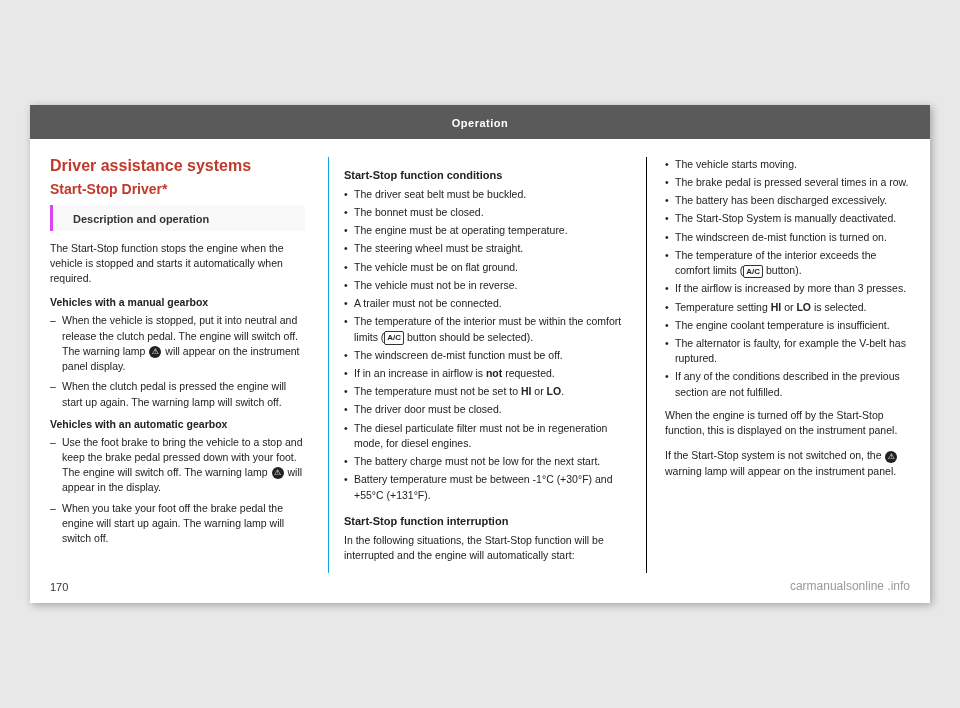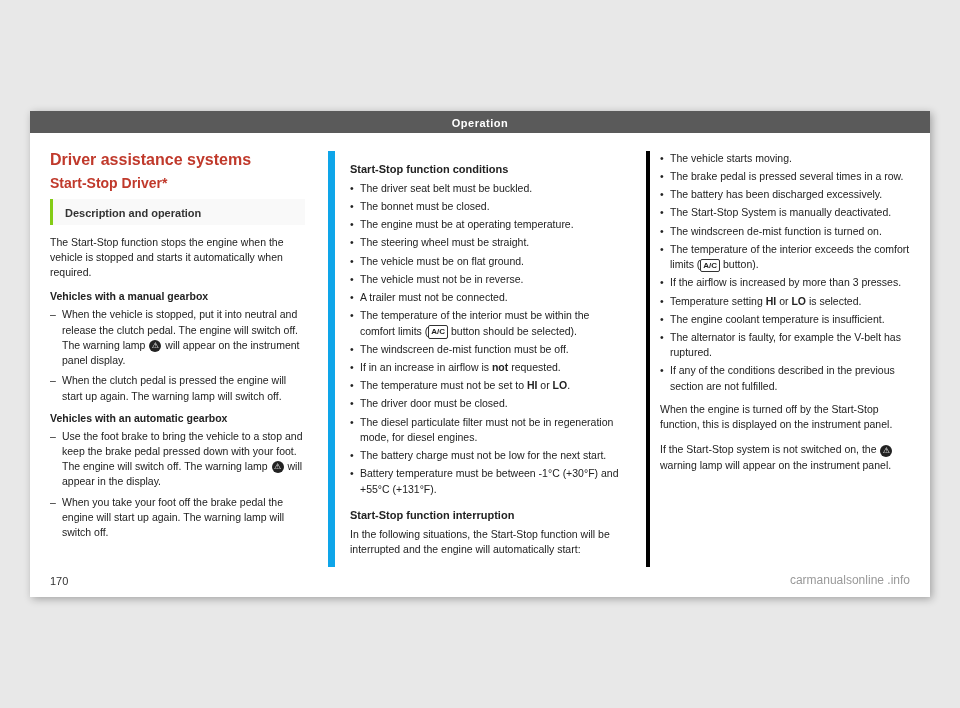--- a/index.html
+++ b/index.html
@@ -14,21 +14,21 @@
     }
     .page-container {
       width: 900px;
       background: white;
       box-shadow: 2px 2px 8px rgba(0,0,0,0.3);
       position: relative;
     }
     .header-bar {
       background: #5a5a5a;
       text-align: center;
-      padding: 2px 0;
+      padding: 8px 0;
     }
     .header-bar span {
       color: white;
       font-size: 11px;
       font-weight: bold;
       letter-spacing: 0.5px;
     }
     .content-area {
       display: flex;
       padding: 18px 20px 30px 20px;
@@ -36,42 +36,42 @@
     }
     .left-column {
       width: 270px;
       flex-shrink: 0;
       padding-right: 15px;
     }
     .middle-column {
       width: 310px;
       flex-shrink: 0;
       padding: 0 15px;
-      border-left: 7px solid #0ea5e9;
+      border-left: 1px solid #0ea5e9;
     }
     .right-column {
       flex: 1;
-      padding-left: 10px;
-      border-left: 4px solid #000000;
+      padding-left: 18px;
+      border-left: 1px solid #000000;
     }
     .page-title {
       font-size: 16px;
       font-weight: bold;
       color: #c0392b;
       margin-bottom: 6px;
     }
     .section-title {
       font-size: 14px;
       font-weight: bold;
       color: #c0392b;
       margin-bottom: 8px;
     }
     .description-box {
-      border-left: 3px solid #84cc16;
-      padding: 4px 12px;
+      border-left: 3px solid #d946ef;
+      padding: 4px 20px;
       margin-bottom: 10px;
       background: #f9f9f9;
     }
     .description-box span {
       font-size: 11px;
       font-weight: bold;
       color: #333;
     }
     .body-text {
       font-size: 10.5px;

